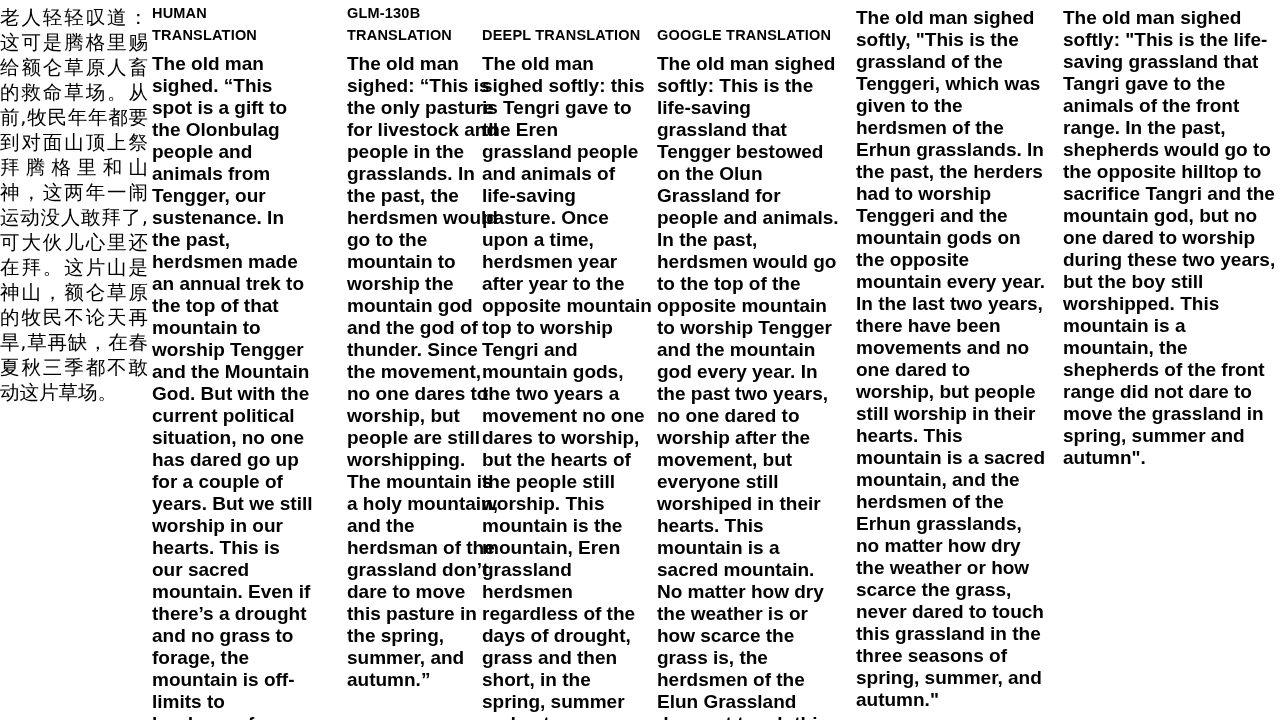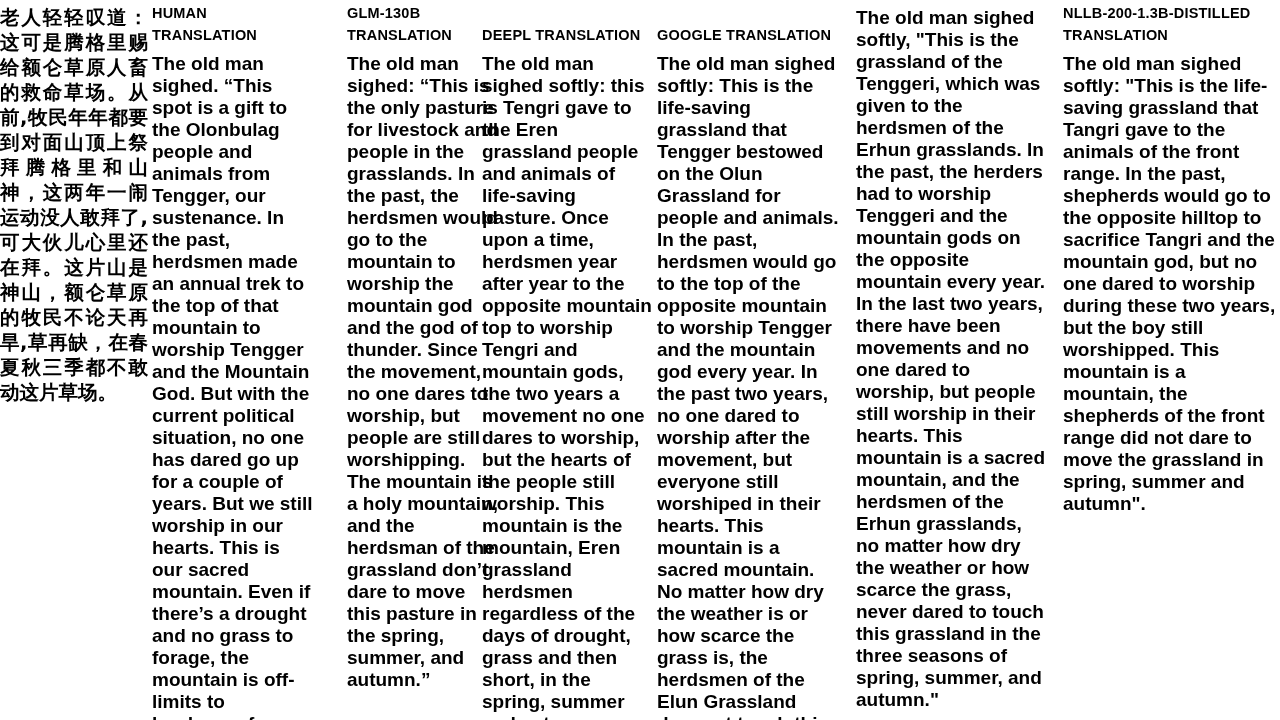--- a/index.html
+++ b/index.html
@@ -35,21 +35,21 @@
   .col-body {
     margin-top: 7px;
     font-size: 19px;
     line-height: 22px;
     font-weight: 700;
   }
   .col-body.zh {
     margin-top: 5px;
     font-size: 19.5px;
     line-height: 25px;
-    font-weight: 700;
+    font-weight: 400;
     font-family: "DejaVu Sans", "Liberation Sans", sans-serif;
     text-align: justify;
   }
   
   .col-1 { left: 0px;    width: 148px; }
   .col-2 { left: 152px;  width: 161px; }
   .col-3 { left: 324px;  width: 151px; margin-left: 23px; }
   .col-4 { left: 482px;  width: 171px; }
   .col-5 { left: 657px;  width: 184px; }
   .col-6 { left: 856px;  width: 193px; }
@@ -90,19 +90,16 @@
       <span class="hdr-text">GOOGLE TRANSLATION</span>
     </div>
     <div class="col-body">The old man sighed softly: This is the life-saving grassland that Tengger bestowed on the Olun Grassland for people and animals. In the past, herdsmen would go to the top of the opposite mountain to worship Tengger and the mountain god every year. In the past two years, no one dared to worship after the movement, but everyone still worshiped in their hearts. This mountain is a sacred mountain. No matter how dry the weather is or how scarce the grass is, the herdsmen of the Elun Grassland dare not touch this pasture in spring, summer and autumn.</div>
   </div>
 
   <div class="col col-6">
     <div class="col-body">The old man sighed softly, "This is the grassland of the Tenggeri, which was given to the herdsmen of the Erhun grasslands. In the past, the herders had to worship Tenggeri and the mountain gods on the opposite mountain every year. In the last two years, there have been movements and no one dared to worship, but people still worship in their hearts. This mountain is a sacred mountain, and the herdsmen of the Erhun grasslands, no matter how dry the weather or how scarce the grass, never dared to touch this grassland in the three seasons of spring, summer, and autumn."</div>
   </div>
 
   <div class="col col-7">
-    <div class="col-header">
-      <span class="hdr-text">NLLB-200-1.3B-DISTILLED TRANSLATION</span>
-    </div>
     <div class="col-body">The old man sighed softly: "This is the life-saving grassland that Tangri gave to the animals of the front range. In the past, shepherds would go to the opposite hilltop to sacrifice Tangri and the mountain god, but no one dared to worship during these two years, but the boy still worshipped. This mountain is a mountain, the shepherds of the front range did not dare to move the grassland in spring, summer and autumn".</div>
   </div>
 
 </div>
 
 </body></html>

